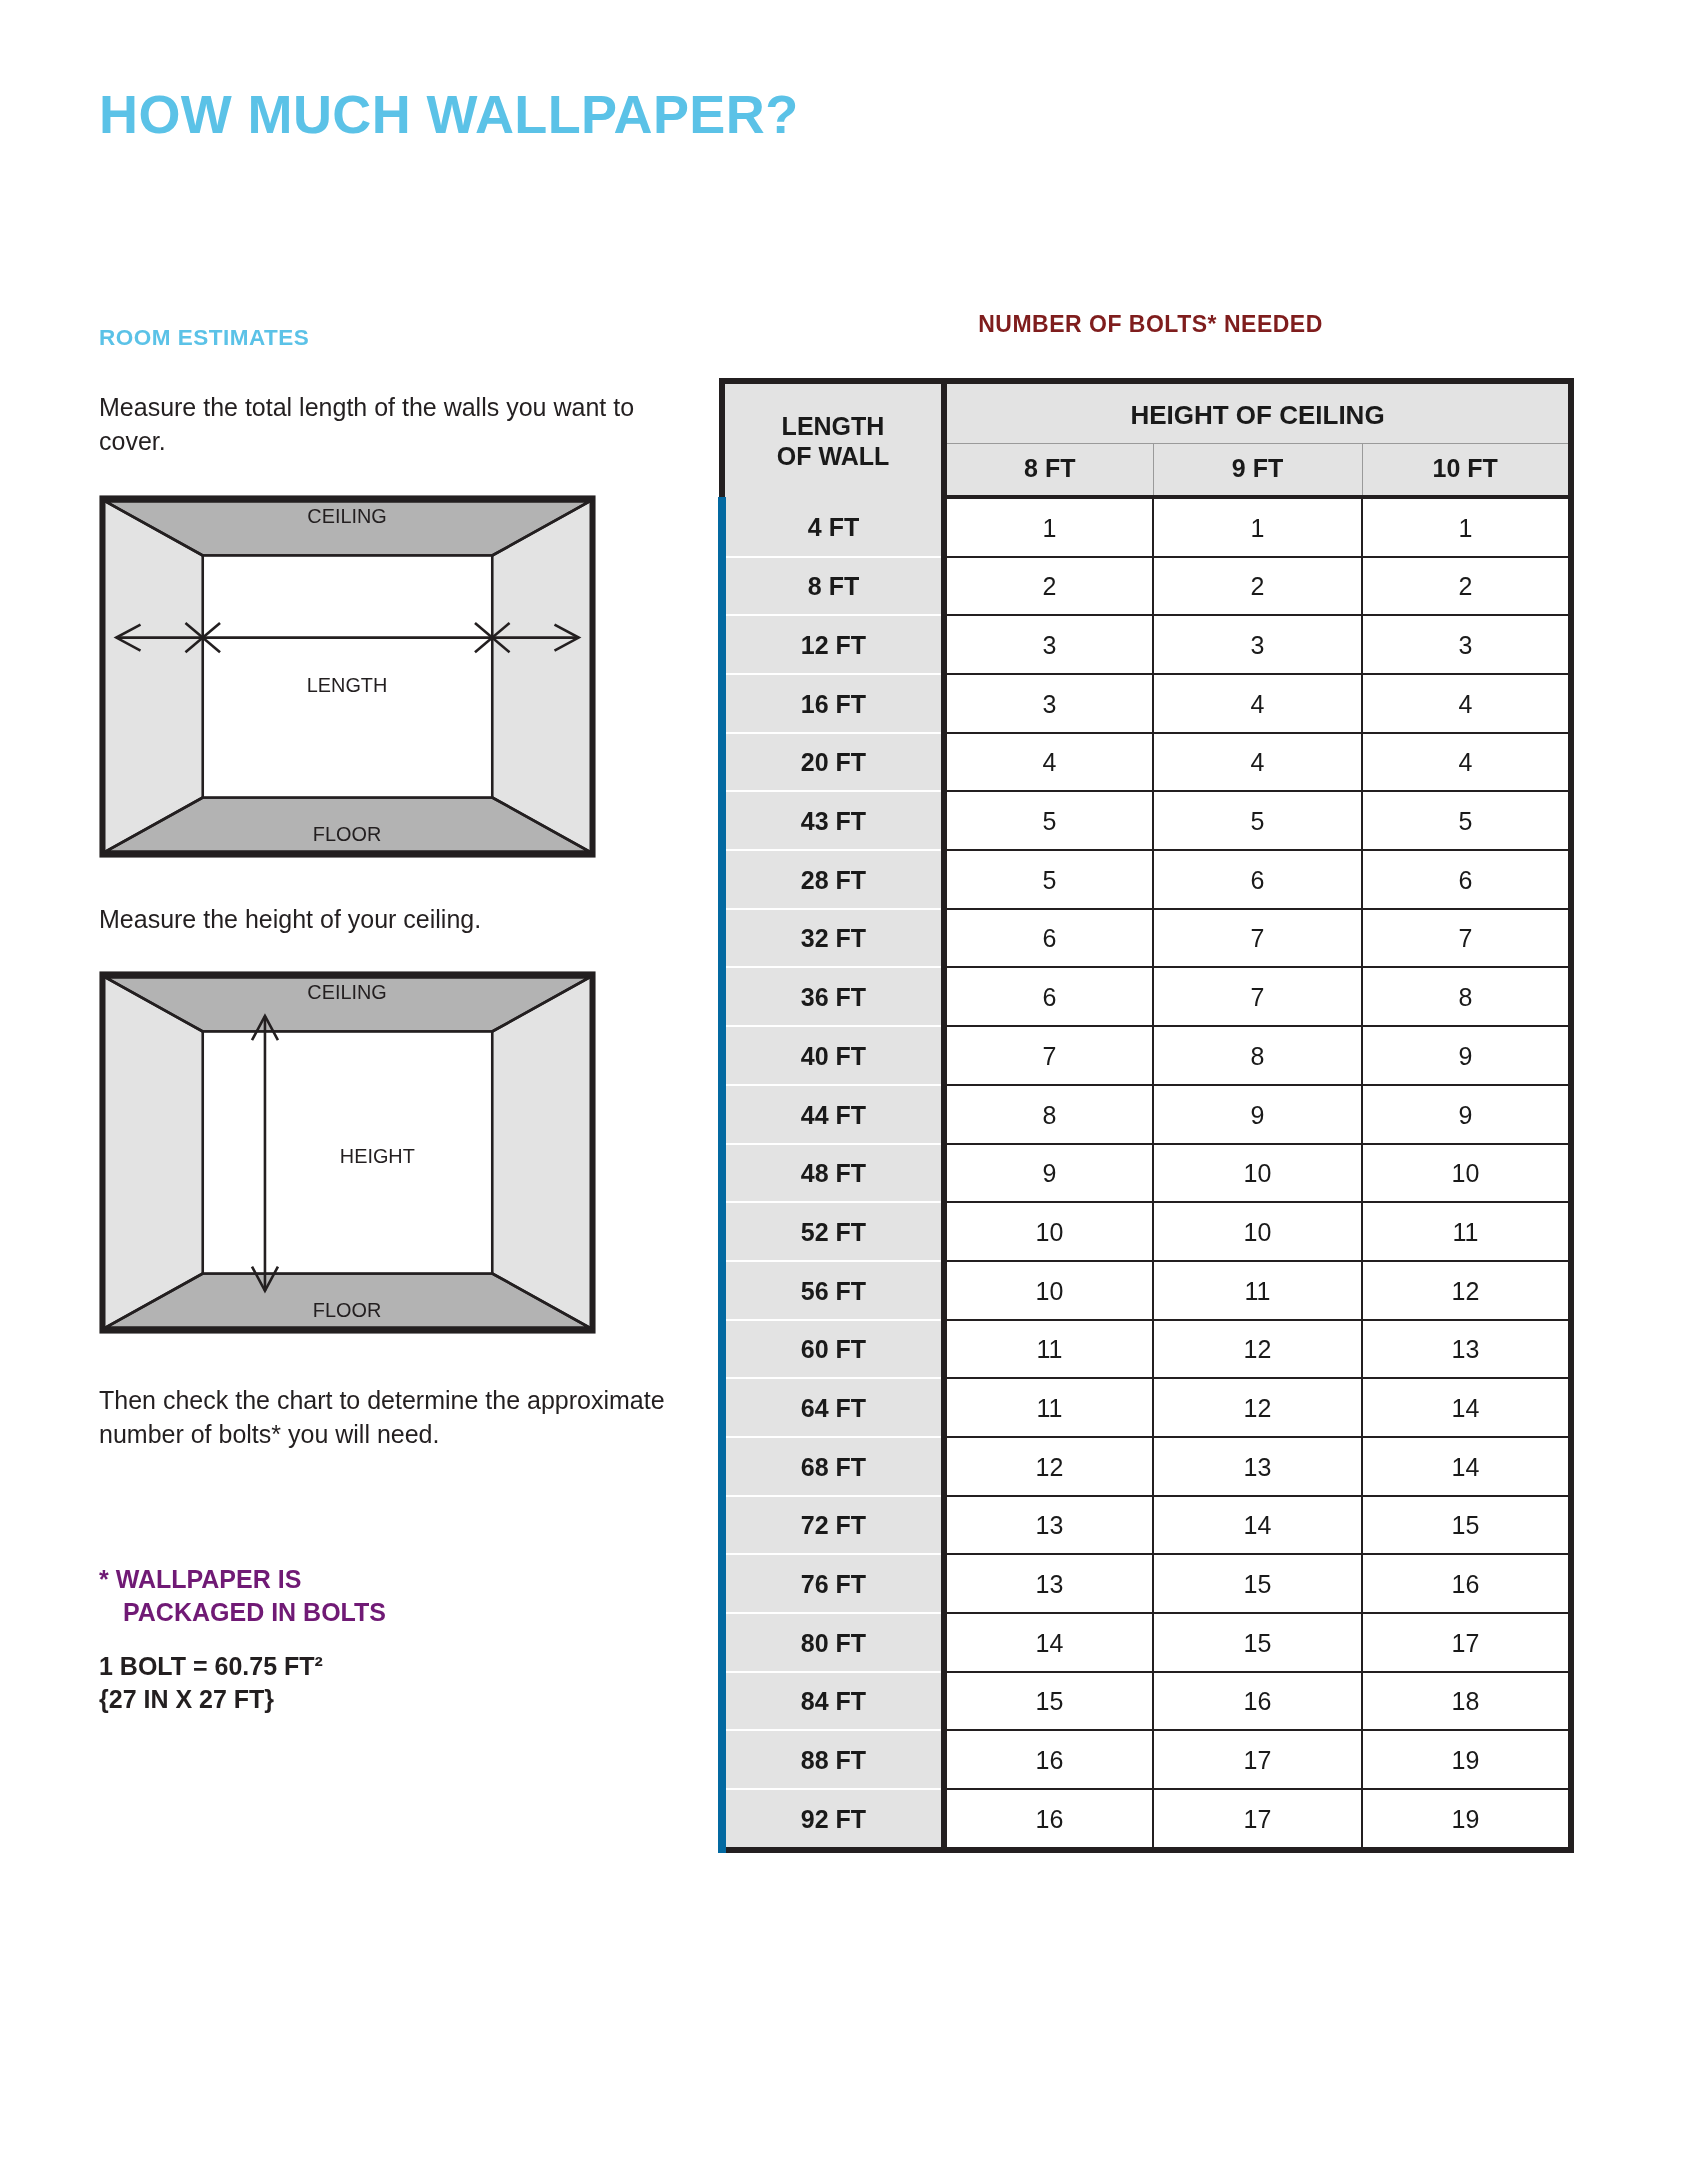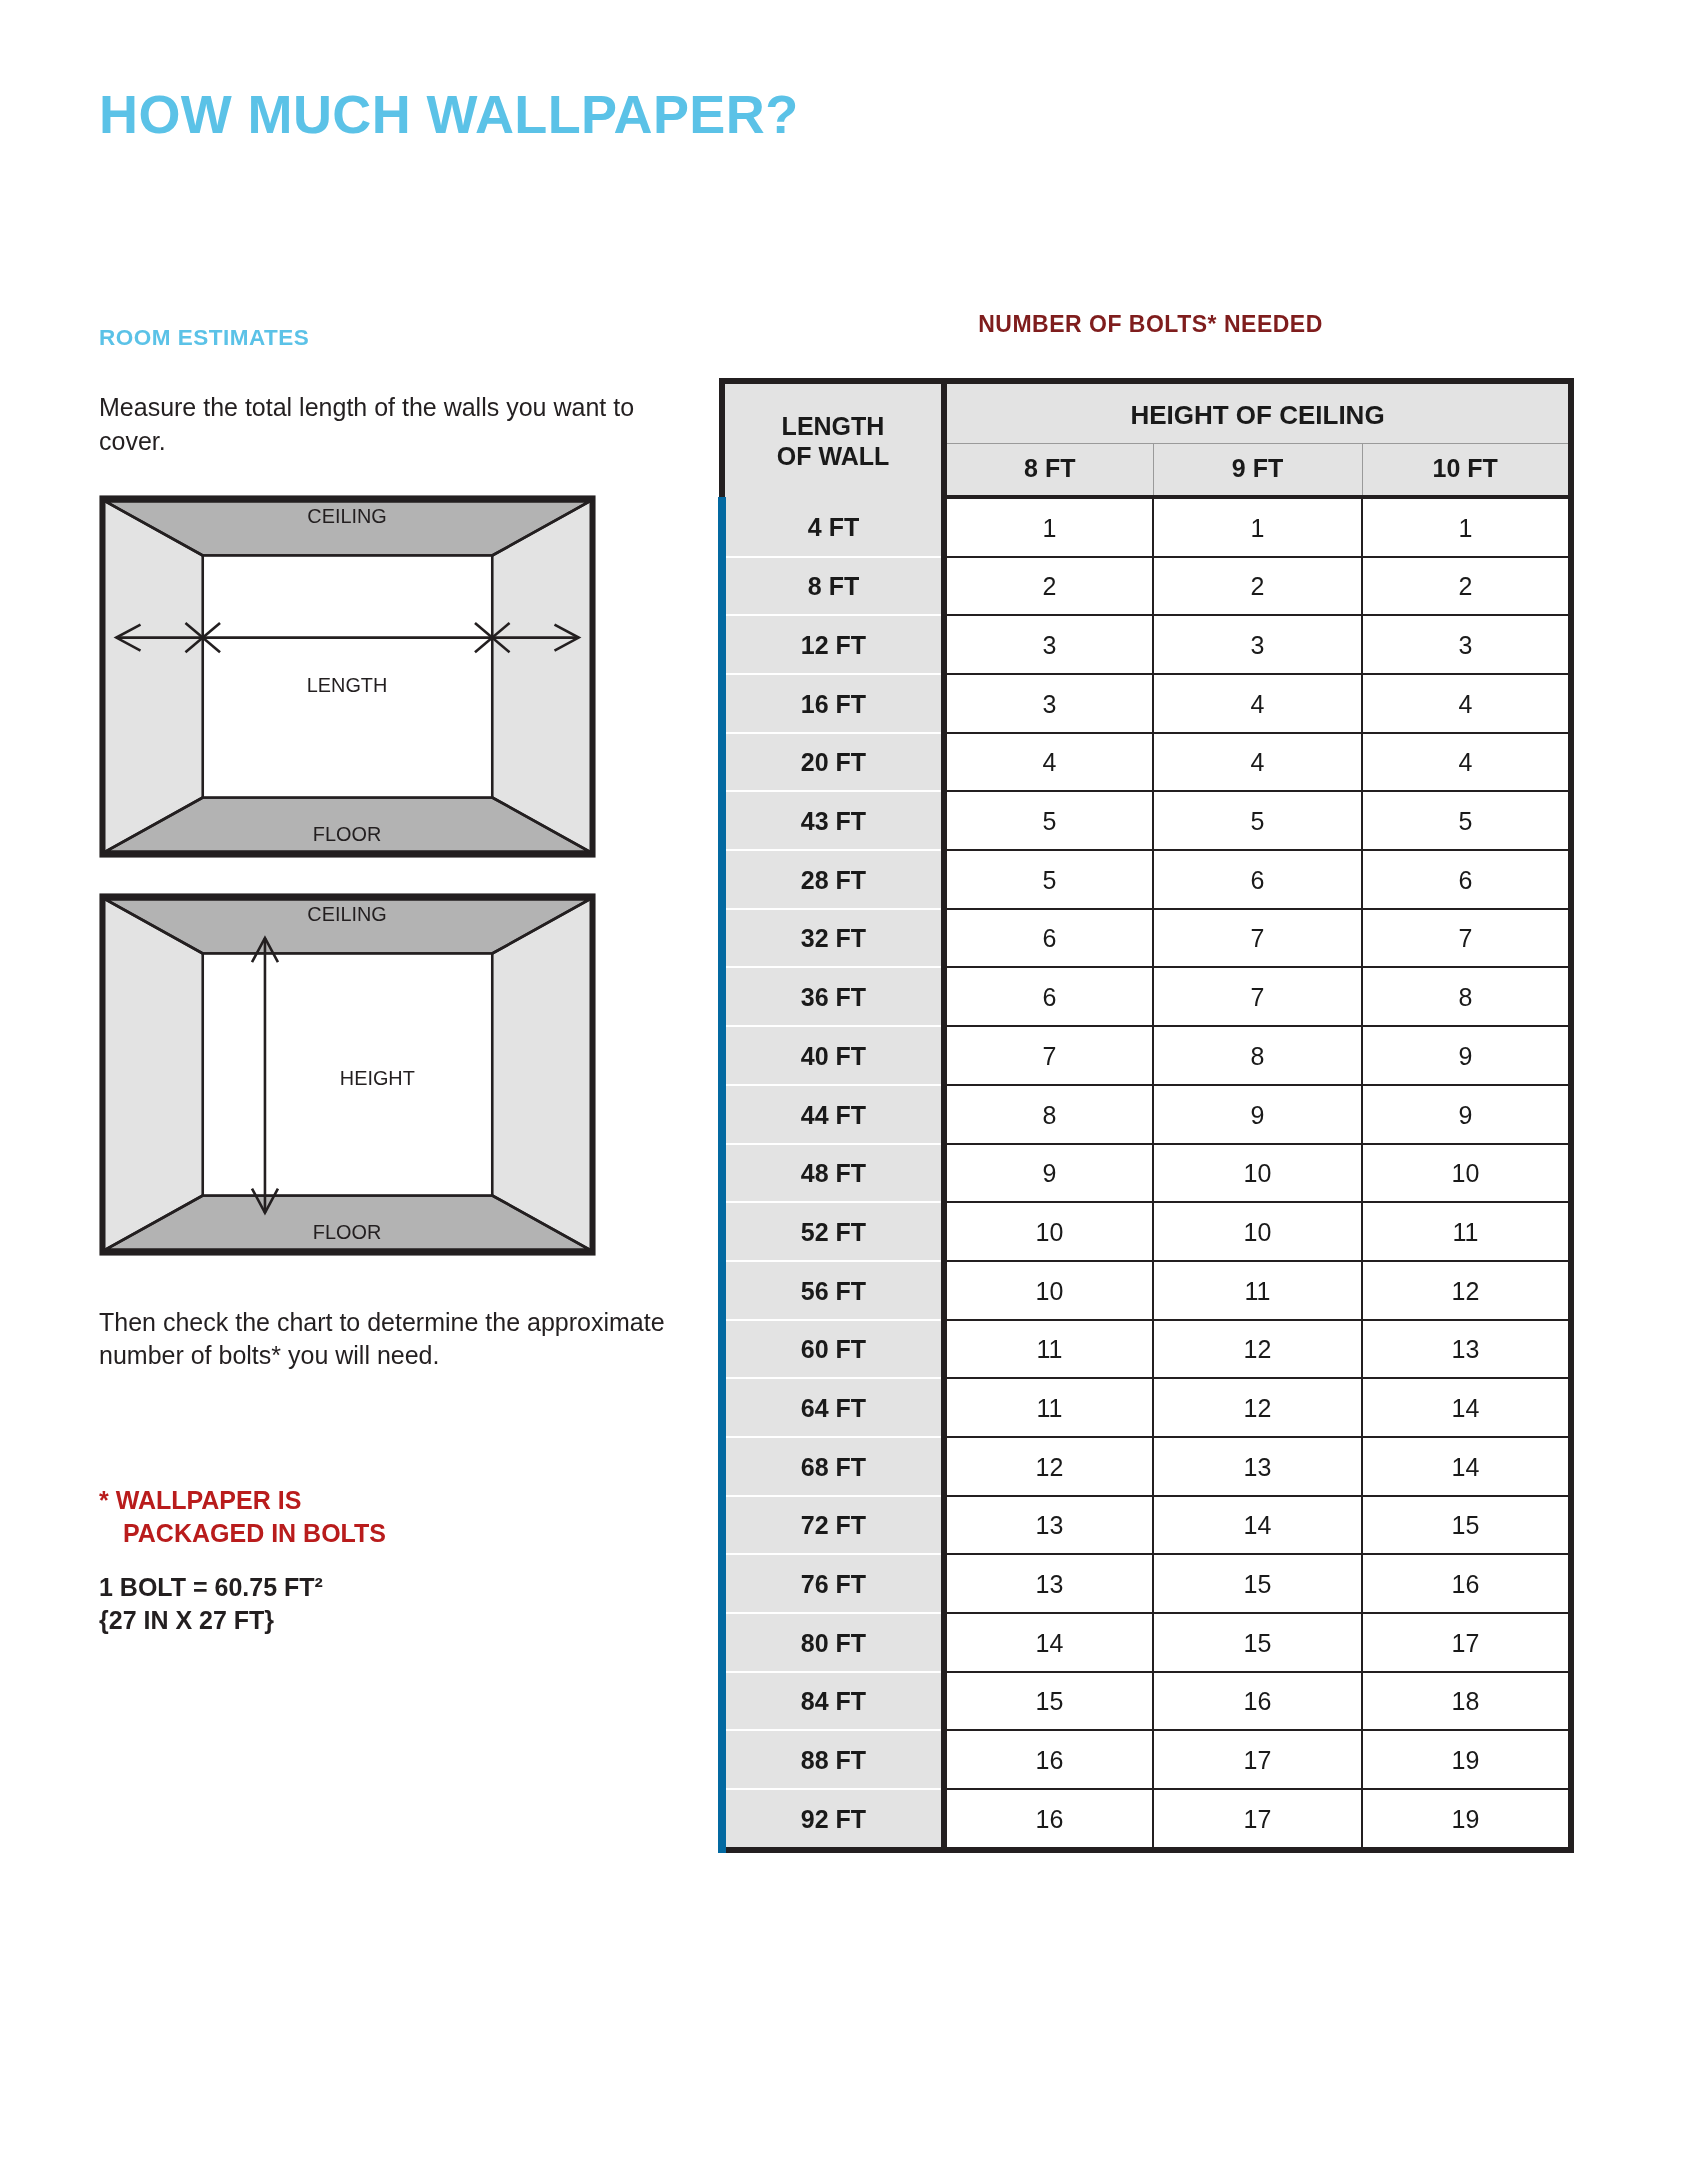--- a/index.html
+++ b/index.html
@@ -65,21 +65,21 @@
   .room svg { display: block; }
 
   .para-2 { margin-top: 45px; }
   .room-2 { margin-top: 35px; }
   .para-3 { margin-top: 50px; }
 
   .note {
     font-size: 25px;
     font-weight: bold;
     line-height: 1.32;
-    color: #b91c1c;
+    color: #701a75;
     margin-top: 111px;
   }
   .note .indent { display: block; padding-left: 24px; }
   .note-2 {
     font-size: 25px;
     font-weight: bold;
     line-height: 1.32;
     color: #231f20;
     margin-top: 21px;
   }
@@ -203,20 +203,21 @@
         <line x1="140" y1="148" x2="100" y2="182" stroke="#231f20" stroke-width="3"></line>
         <line x1="435" y1="148" x2="475" y2="182" stroke="#231f20" stroke-width="3"></line>
         <line x1="475" y1="148" x2="435" y2="182" stroke="#231f20" stroke-width="3"></line>
 
         <text class="diag-label" x="287" y="32" text-anchor="middle">CEILING</text>
         <text class="diag-label" x="287" y="400" text-anchor="middle">FLOOR</text>
         <text class="diag-label" x="287" y="228" text-anchor="middle">LENGTH</text>
       </svg>
     </div>
 
+    <p class="para para-2">Measure the height of your ceiling.</p>
 
     <div class="room room-2">
       <svg width="497" height="363" viewBox="0 0 575 420" xmlns="http://www.w3.org/2000/svg">
         <rect x="4" y="4" width="567" height="412" fill="#e3e3e3" stroke="#231f20" stroke-width="7"></rect>
         <polygon points="7.5,7.5 567.5,7.5 455,70 120,70" fill="#b3b3b3" stroke="#231f20" stroke-width="3"></polygon>
         <polygon points="7.5,412.5 567.5,412.5 455,350 120,350" fill="#b3b3b3" stroke="#231f20" stroke-width="3"></polygon>
         <rect x="120" y="70" width="335" height="280" fill="#ffffff" stroke="#231f20" stroke-width="3"></rect>
         <line x1="7.5" y1="7.5" x2="120" y2="70" stroke="#231f20" stroke-width="3"></line>
         <line x1="567.5" y1="7.5" x2="455" y2="70" stroke="#231f20" stroke-width="3"></line>
         <line x1="7.5" y1="412.5" x2="120" y2="350" stroke="#231f20" stroke-width="3"></line>

